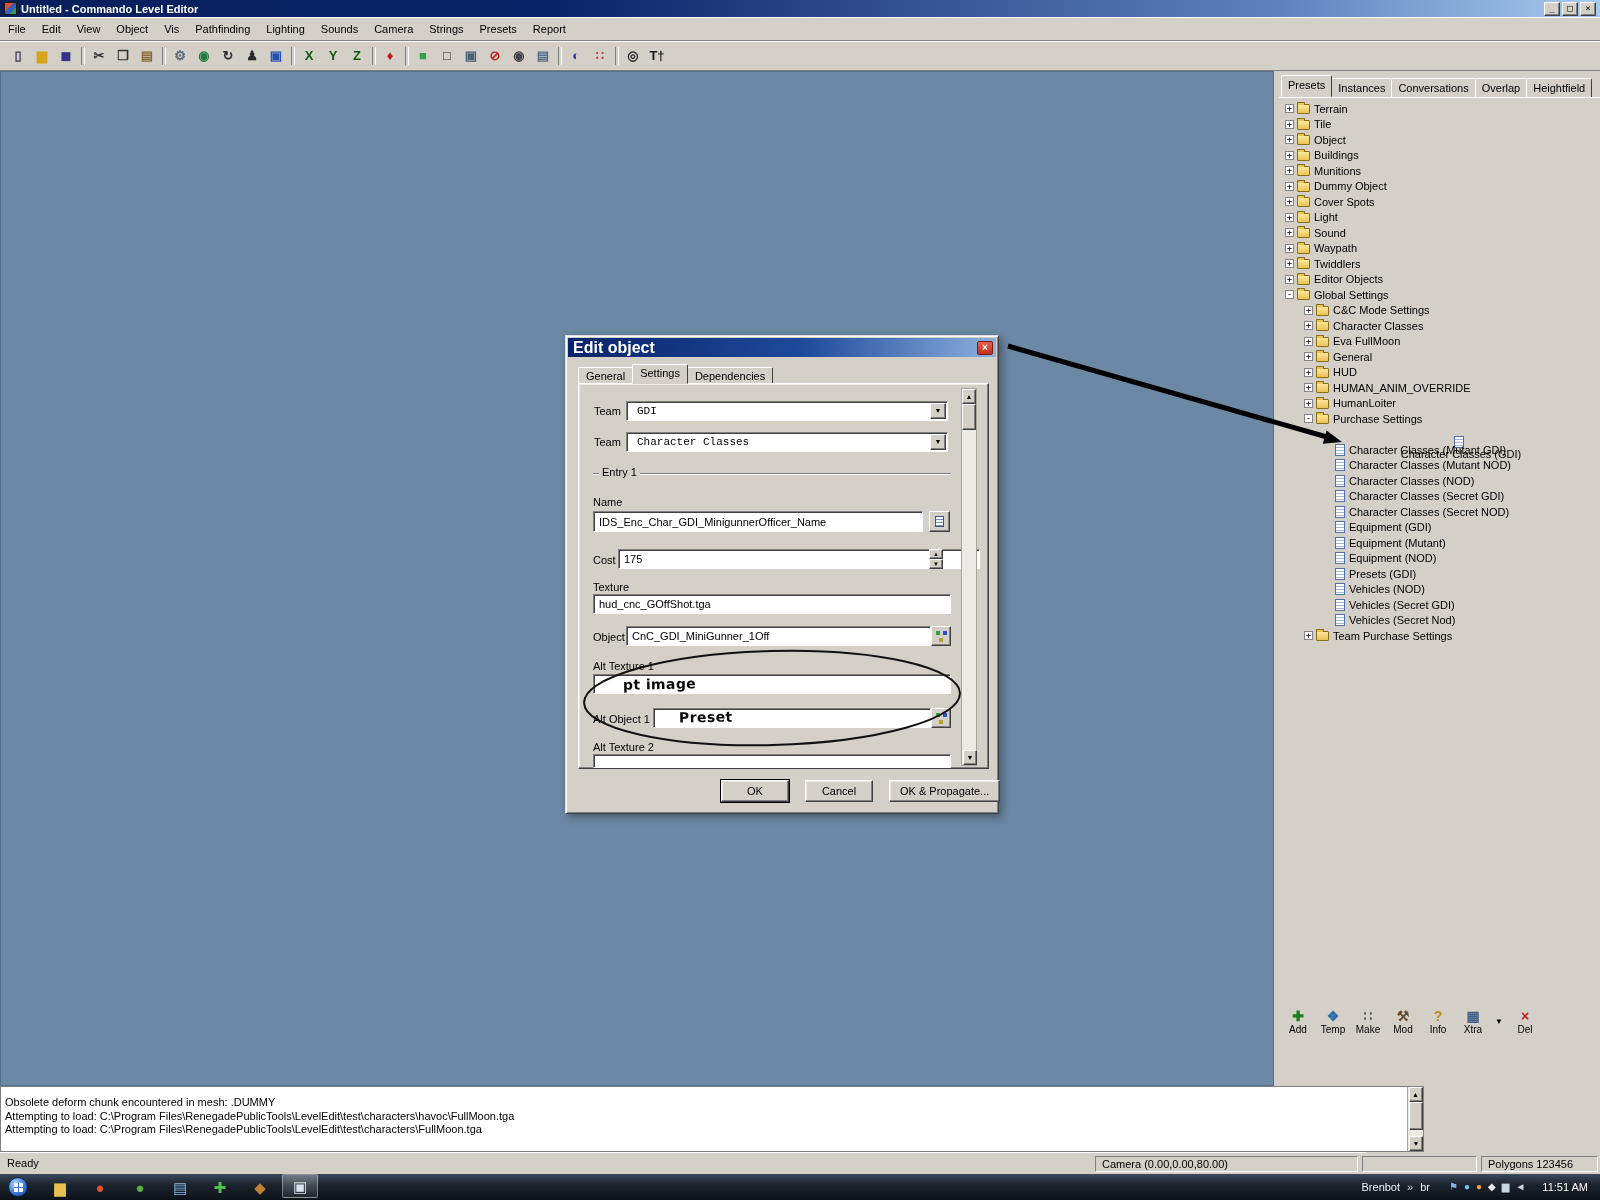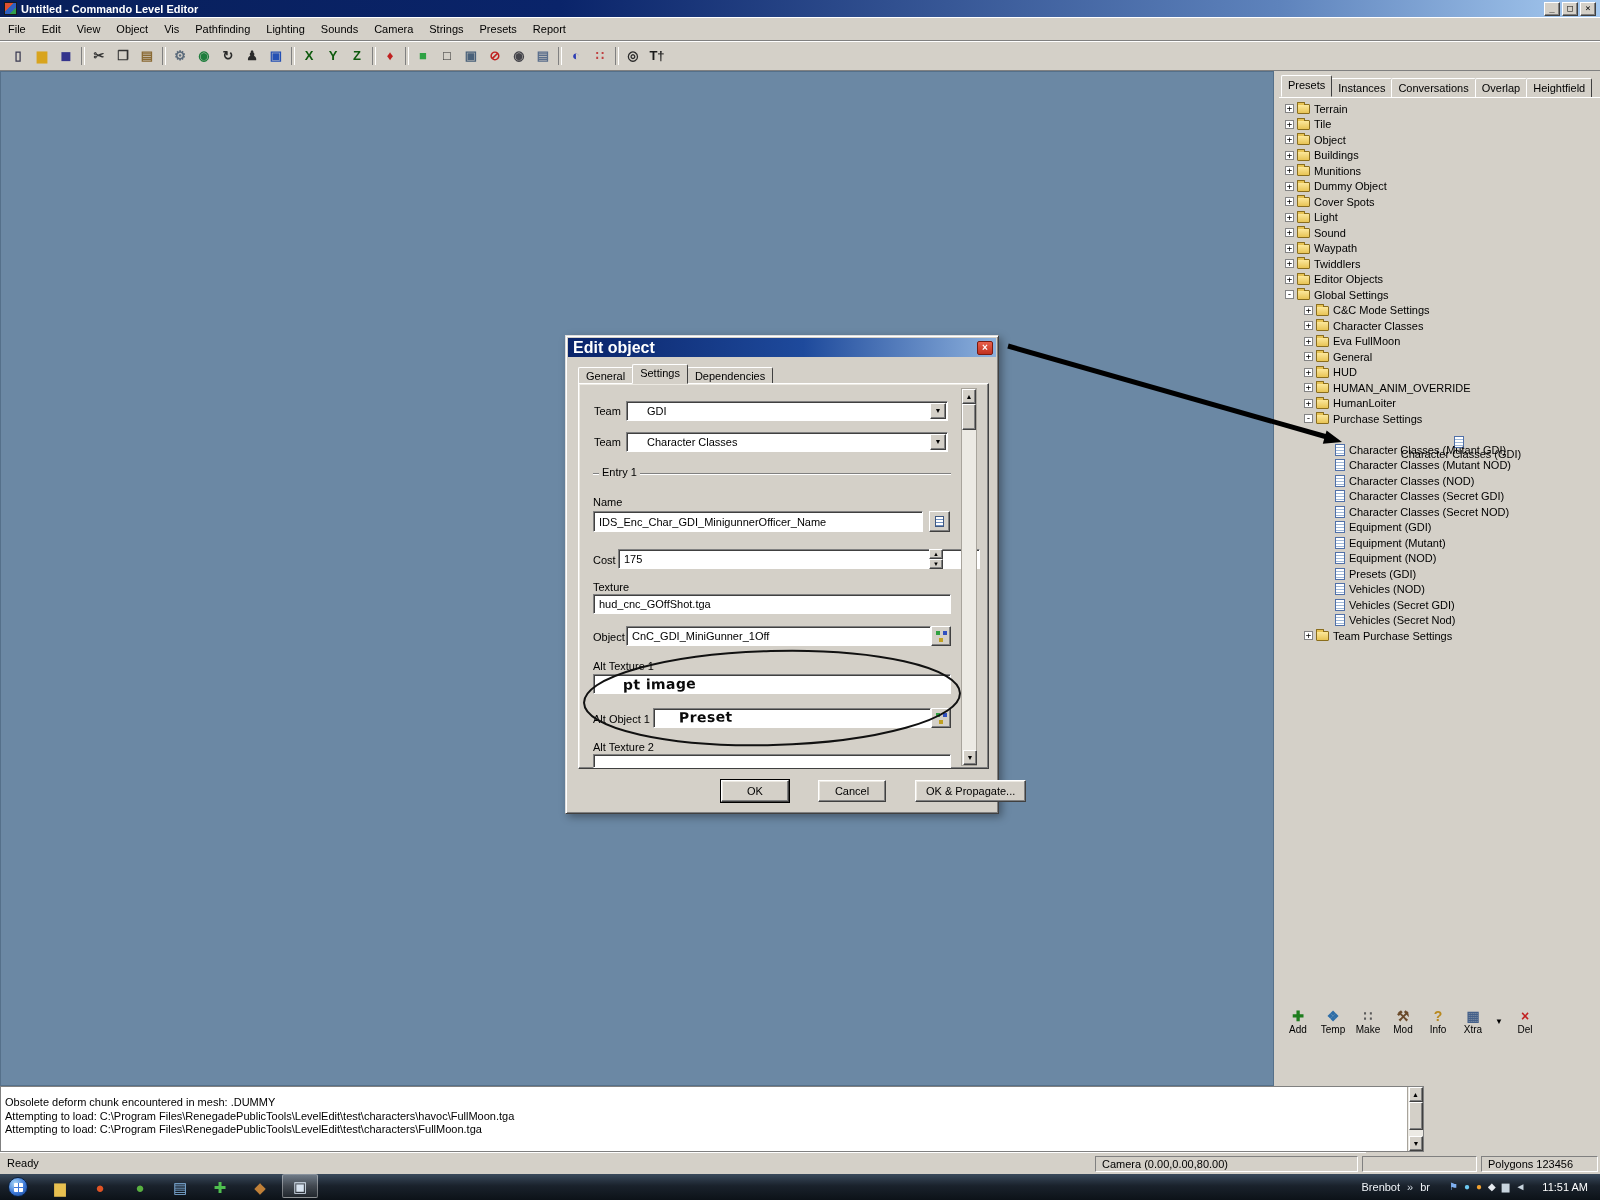--- a/index.html
+++ b/index.html
@@ -90,32 +90,32 @@
   .dlg-titlebar { position:absolute; left:2px; top:2px; width:428px; height:19px; background:linear-gradient(90deg,#0A246A,#1E4A9C 55%,#8CB0DC); display:flex; align-items:center; padding:0 3px 0 5px; }
   .dlg-title { color:#fff; font-size:16px; font-weight:bold; flex:1; }
   .dlg-close { width:16px; height:14px; background:linear-gradient(#E8604C,#C03020); border:1px solid #7A1A10; border-radius:2px; color:#fff; font-size:10px; line-height:12px; text-align:center; font-weight:bold; }
   #dlg-tabs { position:absolute; left:12px; top:29px; display:flex; align-items:flex-end; height:19px; }
   .dtab { font-size:11px; padding:2px 7px; background:#D4D0C8; border:1px solid; border-color:#fff #404040 #D4D0C8 #fff; border-radius:2px 2px 0 0; margin-right:-1px; position:relative; top:1px; }
   .dtab.active { top:0; padding-bottom:4px; z-index:2; }
   #dlg-frame { position:absolute; left:12px; top:47px; width:411px; height:386px; border:1px solid; border-color:#fff #404040 #404040 #fff; box-shadow: inset -1px -1px 0 #808080, inset 1px 1px 0 #ECE9E2; }
   .dlg-label { position:absolute; font-size:11px; color:#000; white-space:nowrap; z-index:2; }
   .field { position:absolute; height:20px; background:#fff; border:1px solid; border-color:#808080 #fff #fff #808080; box-shadow:inset 1px 1px 0 #404040; display:flex; align-items:center; font-size:11px; padding-left:5px; color:#000; z-index:2; overflow:hidden; white-space:nowrap; }
   .combo { position:absolute; height:20px; background:#fff; border:1px solid; border-color:#808080 #fff #fff #808080; box-shadow:inset 1px 1px 0 #404040; display:flex; align-items:center; font-size:11px; z-index:2; }
-  .combo-value { flex:1; padding-left:20px; color:#000; white-space:nowrap; overflow:hidden; }
+  .combo-value { flex:1; padding-left:10px; color:#000; white-space:nowrap; overflow:hidden;font-family:Liberation Mono, monospace; }
   .combo-btn { width:16px; height:16px; margin-right:1px; background:#D4D0C8; border:1px solid; border-color:#fff #404040 #404040 #fff; box-shadow:inset -1px -1px 0 #808080; font-size:7px; line-height:14px; text-align:center; flex:none; color:#000; }
   .mini-btn { position:absolute; width:21px; height:21px; background:#D4D0C8; border:1px solid; border-color:#fff #404040 #404040 #fff; box-shadow:inset -1px -1px 0 #808080; display:flex; align-items:center; justify-content:center; z-index:2; }
   .page-icon { width:9px; height:11px; background:repeating-linear-gradient(#fff 0 2px,#7090C0 2px 3px); border:1px solid #405880; }
   .net-icon { width:13px; height:12px; position:relative; }
   .net-icon::before { content:""; position:absolute; left:1px; top:1px; width:4px; height:4px; background:#30A040; box-shadow:7px 0 0 #3050C0, 3px 7px 0 #C0A020; }
   .spinner { position:absolute; width:14px; height:20px; z-index:2; display:flex; flex-direction:column; }
   .spin { flex:1; background:#D4D0C8; border:1px solid; border-color:#fff #404040 #404040 #fff; box-shadow:inset -1px -1px 0 #808080; font-size:6px; line-height:8px; text-align:center; color:#000; }
   .etched { position:absolute; border-top:1px solid #808080; box-shadow:0 1px 0 #fff; z-index:1; }
   .group-label { position:absolute; font-size:11px; background:#D4D0C8; padding:0 3px; z-index:2; }
   #dlg-scroll { left:395px; top:52px; height:378px; border:1px solid #A8A49C; z-index:3; }
-  #dlg-buttons { position:absolute; left:155px; top:444px; display:flex; gap:29px; }
+  #dlg-buttons { position:absolute; left:155px; top:444px; display:flex; gap:16px; }
   .btn { min-width:68px; height:22px; background:#D4D0C8; border:1px solid; border-color:#fff #404040 #404040 #fff; box-shadow:inset -1px -1px 0 #808080, inset 1px 1px 0 #ECE9E2; font-size:11px; font-family:"Liberation Sans",sans-serif; padding:0 10px; color:#000; white-space:nowrap; }
   .btn.default { box-shadow:0 0 0 1px #000, inset -1px -1px 0 #808080, inset 1px 1px 0 #ECE9E2; }
   .handnote { position:absolute; font-weight:bold; font-size:14px; color:#0A0A0A; transform:rotate(-1deg); letter-spacing:.4px; z-index:4; font-family:"DejaVu Sans",sans-serif; }
 
   
   #annotations { position:absolute; left:0; top:0; z-index:60; pointer-events:none; }
 </style>
 </head>
 <body>
 

